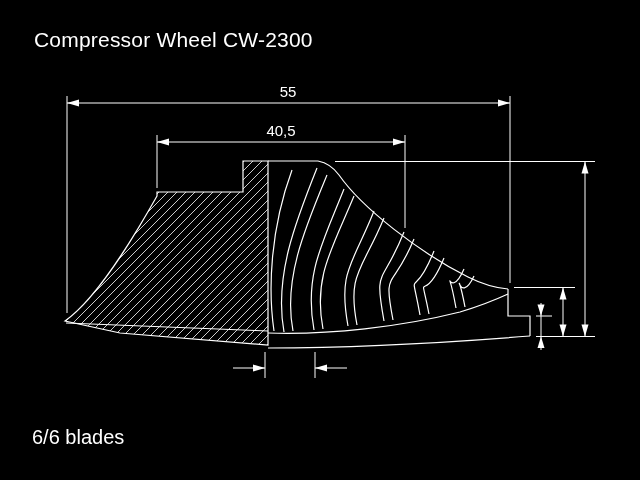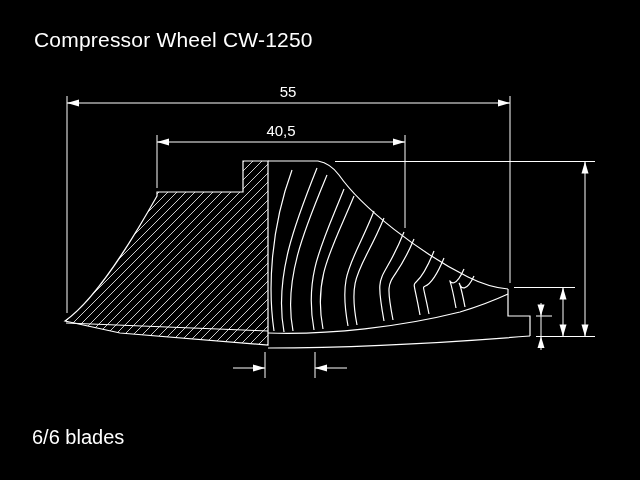--- a/index.html
+++ b/index.html
@@ -19,21 +19,21 @@
   }
   svg{position:absolute;left:0;top:0;display:block;}
   svg text{
     font-family:"Liberation Sans",sans-serif;
     font-size:15px;fill:#fff;
   }
 </style>
 </head>
 <body>
 
-<div class="title">Compressor Wheel CW-1250</div>
+<div class="title">Compressor Wheel CW-2300</div>
 
 <svg width="640" height="480" viewBox="0 0 640 480" aria-hidden="true">
   <defs>
     <pattern id="hatch" width="9" height="9" patternUnits="userSpaceOnUse">
       <path d="M0,9 L9,0" stroke="#ffffff" stroke-width="0.8" fill="none"></path>
     </pattern>
   </defs>
 
   <g>
     <path d="M65,321 C98,298 135,235 157,196 L157,192 L243,192 L243,161 L268,161 L268,345 L120,333 Z" fill="url(#hatch)" stroke="#ffffff" stroke-width="1.2"></path>

